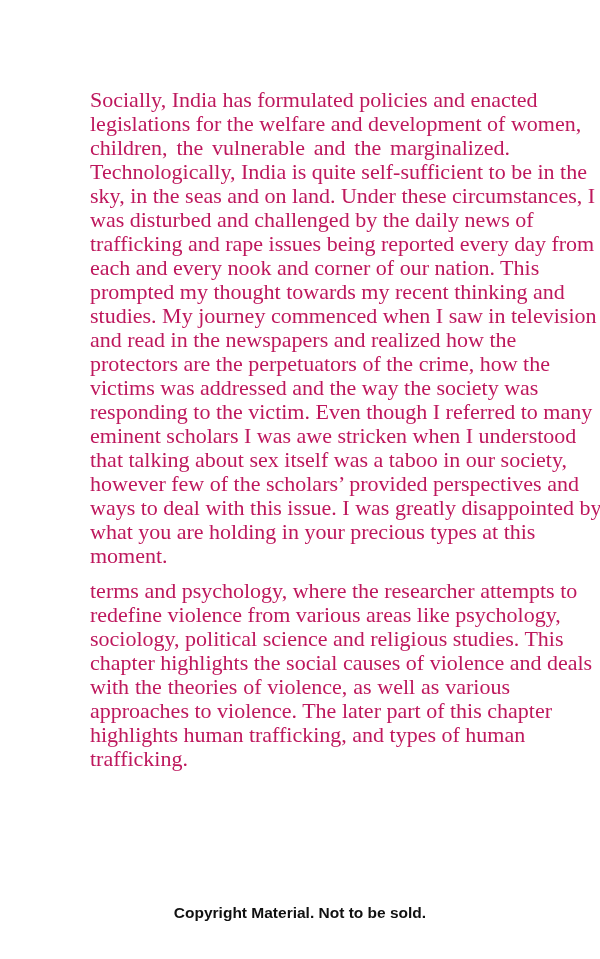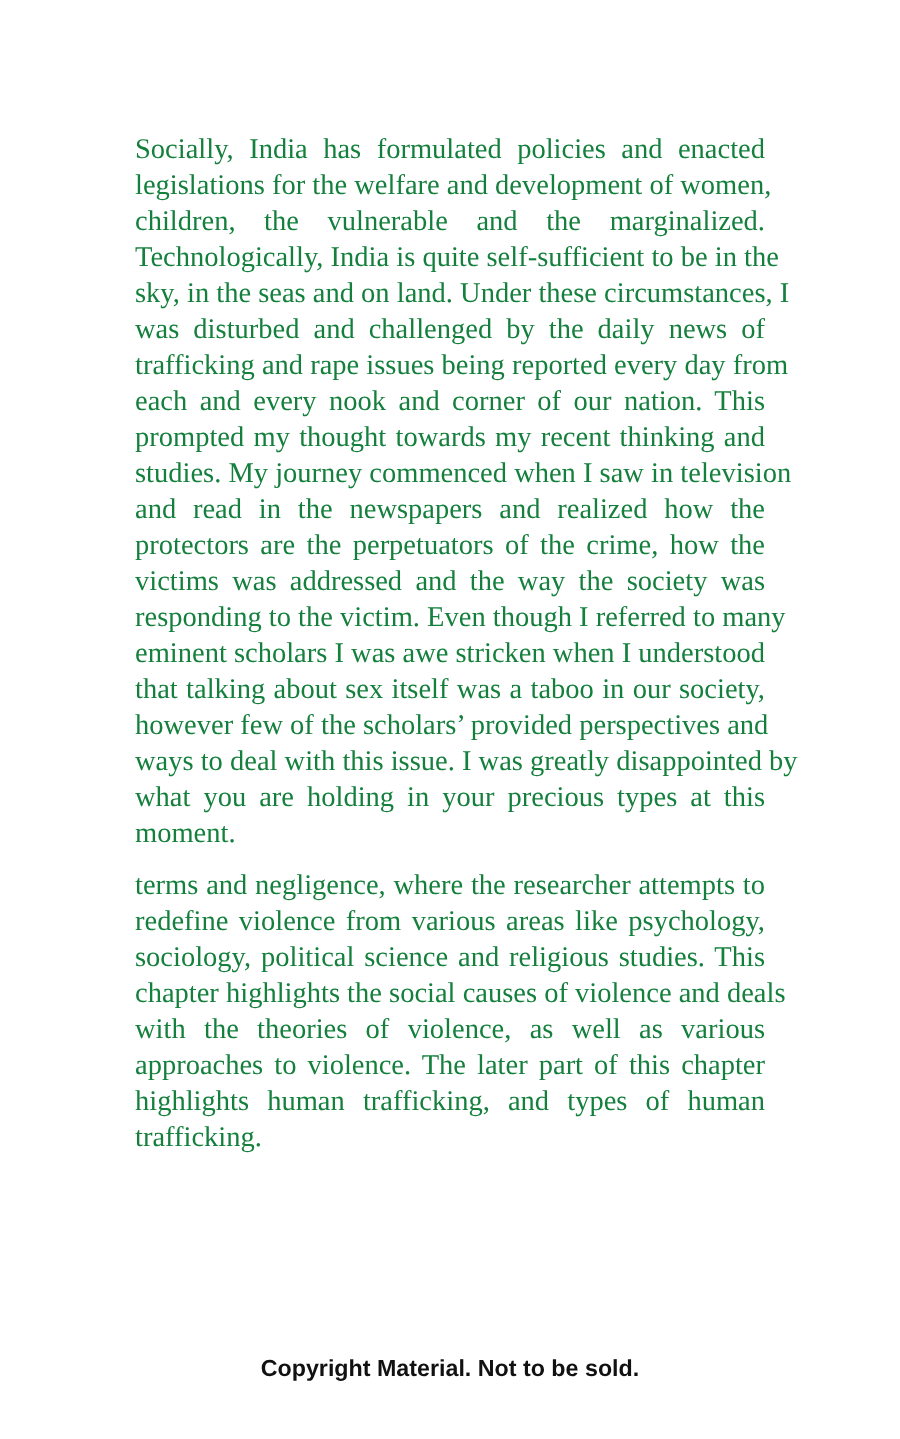--- a/index.html
+++ b/index.html
@@ -11,23 +11,23 @@
       width: 600px;
       height: 959px;
       position: relative;
       overflow: hidden;
     }
     .page {
       position: absolute;
       left: 90px;
       top: 88px;
       width: 420px;
-      color: #15803d;
+      color: #be185d;
       font-family: "Liberation Serif", "DejaVu Serif", serif;
-      font-size: 19px;
+      font-size: 22px;
       line-height: 24px;
     }
     .para {
       margin: 0;
       text-align: justify;
       text-justify: inter-word;
     }
     .line {
       display: block;
       text-align: justify;
@@ -74,21 +74,21 @@
     <span class="line">responding to the victim. Even though I referred to many</span>
     <span class="line">eminent scholars I was awe stricken when I understood</span>
     <span class="line">that talking about sex itself was a taboo in our society,</span>
     <span class="line">however few of the scholars’ provided perspectives and</span>
     <span class="line">ways to deal with this issue. I was greatly disappointed by</span>
     <span class="line">what you are holding in your precious types at this</span>
     <span class="line last">moment.</span>
   </div>
 
   <div class="para">
-    <span class="line">terms and negligence, where the researcher attempts to</span>
+    <span class="line">terms and psychology, where the researcher attempts to</span>
     <span class="line">redefine violence from various areas like psychology,</span>
     <span class="line">sociology, political science and religious studies. This</span>
     <span class="line">chapter highlights the social causes of violence and deals</span>
     <span class="line">with the theories of violence, as well as various</span>
     <span class="line">approaches to violence. The later part of this chapter</span>
     <span class="line">highlights human trafficking, and types of human</span>
     <span class="line last">trafficking.</span>
   </div>
 </div>
 

